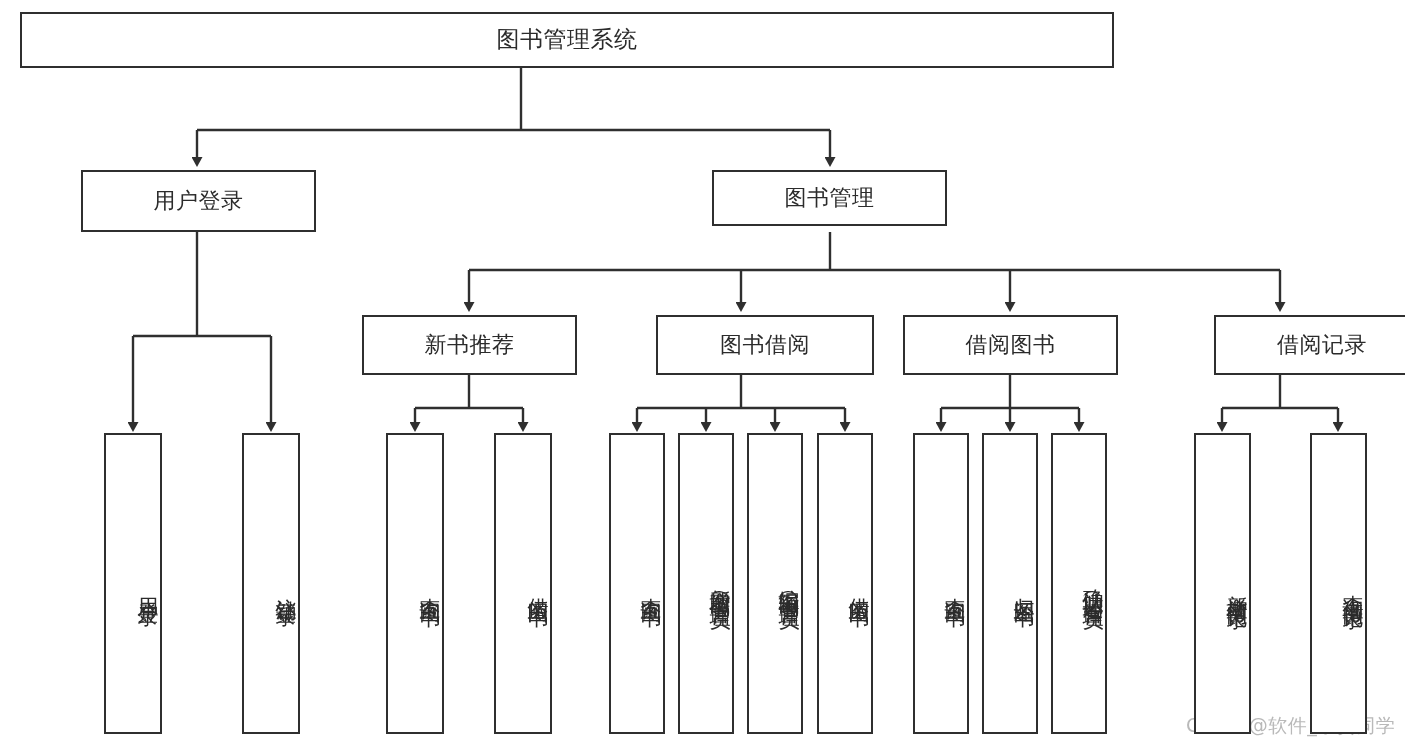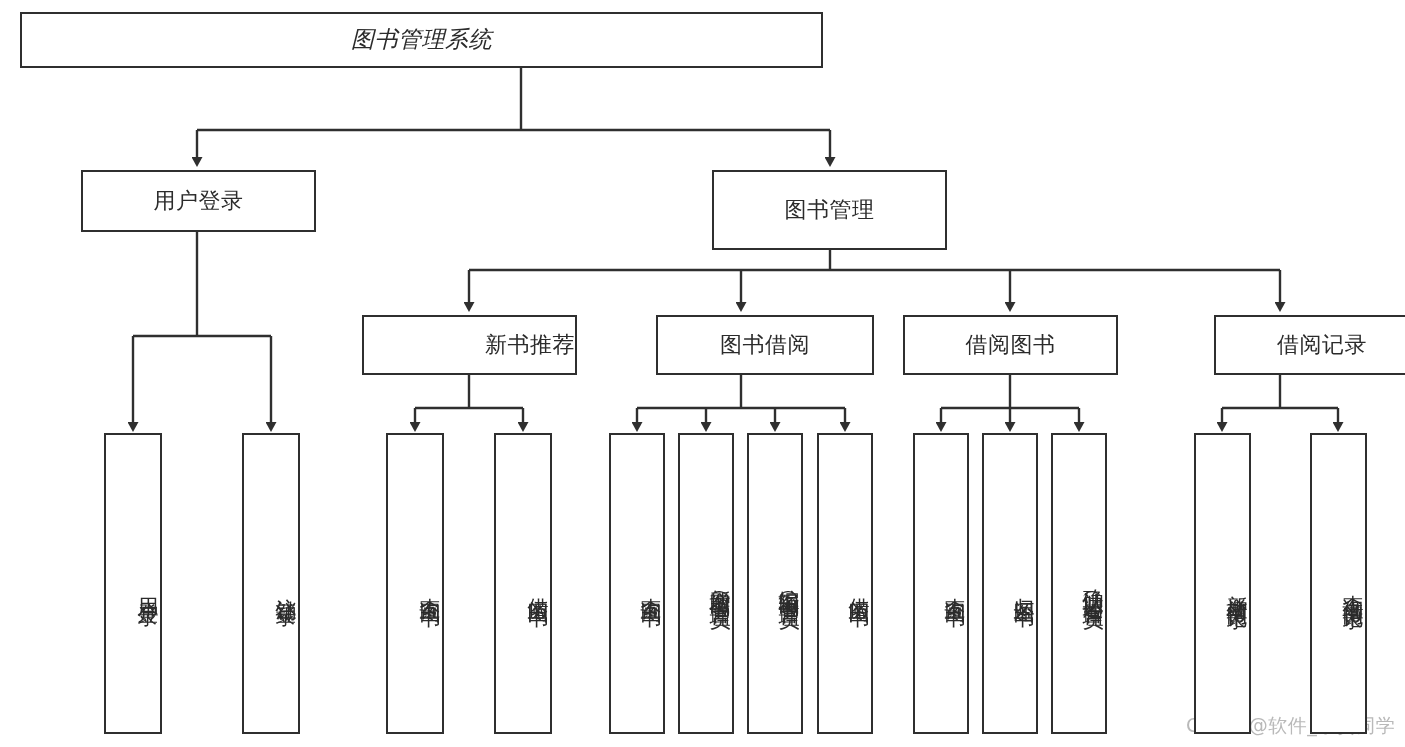--- a/index.html
+++ b/index.html
@@ -118,32 +118,32 @@
       <path d="M1010,408 L1010,423" marker-end="url(#arrow)"></path>
       <path d="M1079,408 L1079,423" marker-end="url(#arrow)"></path>
 
       <path d="M1280,375 L1280,408"></path>
       <path d="M1222,408 L1338,408"></path>
       <path d="M1222,408 L1222,423" marker-end="url(#arrow)"></path>
       <path d="M1338,408 L1338,423" marker-end="url(#arrow)"></path>
     </g>
   </svg>
 
-  <div class="node h root" style="left:20px; top:12px; width:803px; height:56px;font-style:italic;">
+  <div class="node h root" style="left:20px; top:12px; width:1094px; height:56px;">
     <span>图书管理系统</span>
   </div>
 
   <div class="node h" style="left:81px; top:170px; width:235px; height:62px;">
     <span>用户登录</span>
   </div>
-  <div class="node h" style="left:712px; top:170px; width:235px; height:80px;">
+  <div class="node h" style="left:712px; top:170px; width:235px; height:56px;">
     <span>图书管理</span>
   </div>
 
-  <div class="node h" style="left:362px; top:315px; width:215px; height:60px;justify-content:flex-end;">
+  <div class="node h" style="left:362px; top:315px; width:215px; height:60px;">
     <span>新书推荐</span>
   </div>
   <div class="node h" style="left:632px; top:315px; width:218px; height:60px;margin-left:24px;">
     <span>图书借阅</span>
   </div>
   <div class="node h" style="left:903px; top:315px; width:215px; height:60px;">
     <span>借阅图书</span>
   </div>
   <div class="node h" style="left:1172px; top:315px; width:216px; height:60px;margin-left:42px;">
     <span>借阅记录</span>

